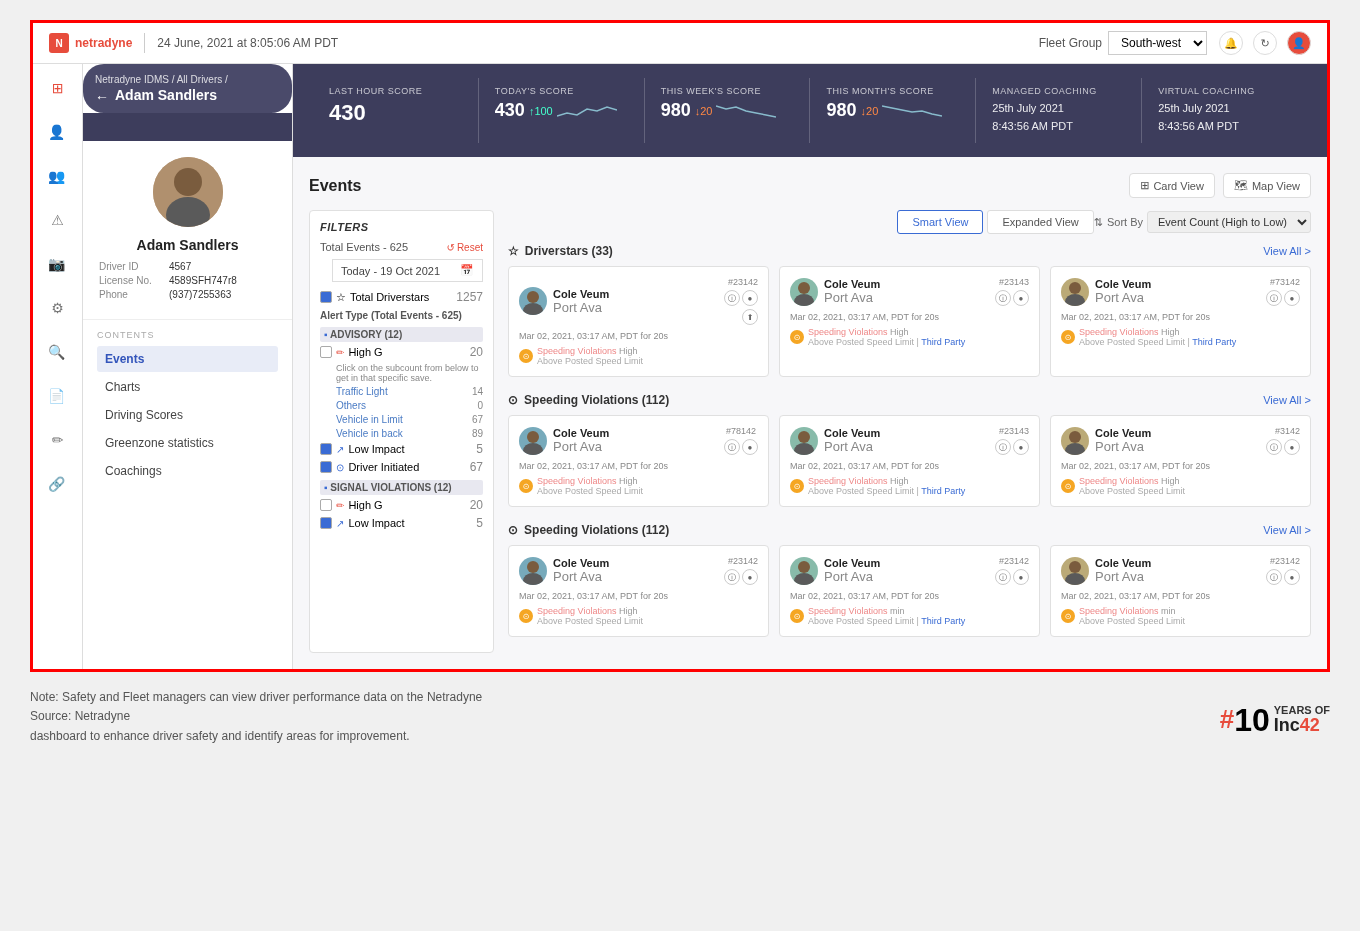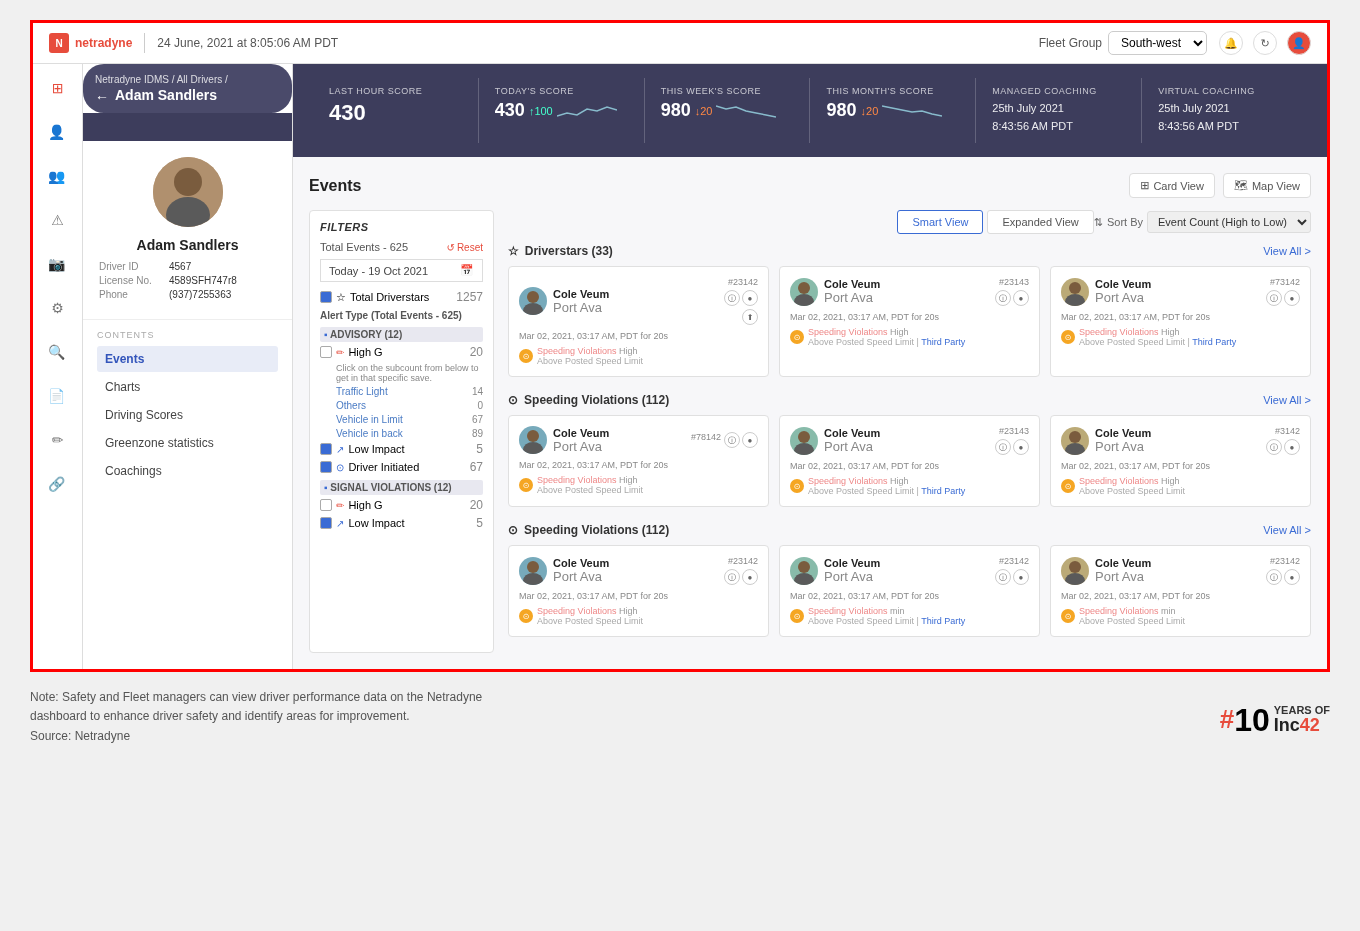--- a/index.html
+++ b/index.html
@@ -52,21 +52,21 @@
     .nav-spacer { flex: 1; }
     .nav-fleet-group {
       display: flex;
       align-items: center;
       gap: 6px;
       font-size: 12px;
       color: #555;
     }
     .nav-select {
       border: 1px solid #ccc;
-      border-radius: 5px;
+      border-radius: 0;
       padding: 3px 8px;
       font-size: 12px;
       background: white;
       cursor: pointer;
     }
     .nav-icons {
       display: flex;
       gap: 10px;
       margin-left: 12px;
     }
@@ -335,20 +335,21 @@
     .date-filter {
       border: 1px solid #ddd;
       border-radius: 0;
       padding: 4px 8px;
       font-size: 11px;
       display: flex;
       align-items: center;
       justify-content: space-between;
       margin-bottom: 8px;
       color: #444;
+      margin-left: 12px;
     }
     .filter-row {
       display: flex;
       align-items: center;
       gap: 4px;
       margin-bottom: 4px;
       font-size: 11px;
     }
     .filter-checkbox {
       width: 12px;
@@ -940,21 +941,21 @@
         <div class="event-card-avatar" style="background:#7ab">
           <svg viewBox="0 0 28 28" style="width:28px;height:28px;">
             <circle cx="14" cy="10" r="6" fill="#7a5c3e"></circle>
             <ellipse cx="14" cy="24" rx="10" ry="8" fill="#5a5a5a"></ellipse>
           </svg>
         </div>
         <div class="event-card-info">
           <div class="event-card-name">Cole Veum</div>
           <div class="event-card-location">Port Ava</div>
         </div>
-        <div style="display:flex;flex-direction:row;align-items:flex-start;gap:3px;">
+        <div style="display:flex;flex-direction:column;align-items:center;gap:3px;">
           <span class="event-card-id">#78142</span>
           <div style="display:flex;gap:2px;">
             <div class="action-btn">ⓘ</div>
             <div class="action-btn">●</div>
           </div>
 
         </div>
       </div>
       <div class="event-card-meta">Mar 02, 2021, 03:17 AM, PDT for 20s</div>
       <div class="event-card-tag">
@@ -1135,22 +1136,22 @@
           </div>
         </div>
       </div>
     </div>
   </div>
 </div>
 
 <div class="bottom-note" style="margin-top:16px;width:1300px;margin-left:auto;margin-right:auto;">
   <div>
     <div>Note: Safety and Fleet managers can view driver performance data on the Netradyne</div>
+    <div>Source: Netradyne</div>
     <div>dashboard to enhance driver safety and identify areas for improvement.</div>
-    <div>Source: Netradyne</div>
   </div>
   <div class="bottom-logo">
     <span style="color:#e74c3c;font-size:26px;font-weight:900;">#</span>
     <span style="color:#000000;font-size:32px;font-weight:700;">10</span>
     <div style="display:flex;flex-direction:column;margin-left:4px;">
       <span style="font-size:11px;font-weight:bold;color:#333;line-height:1.1;">YEARS OF</span>
       <span style="font-size:18px;font-weight:900;color:#222;line-height:1.1;">
         <span>Inc</span><span style="color:#e74c3c;">42</span>
       </span>
     </div>

